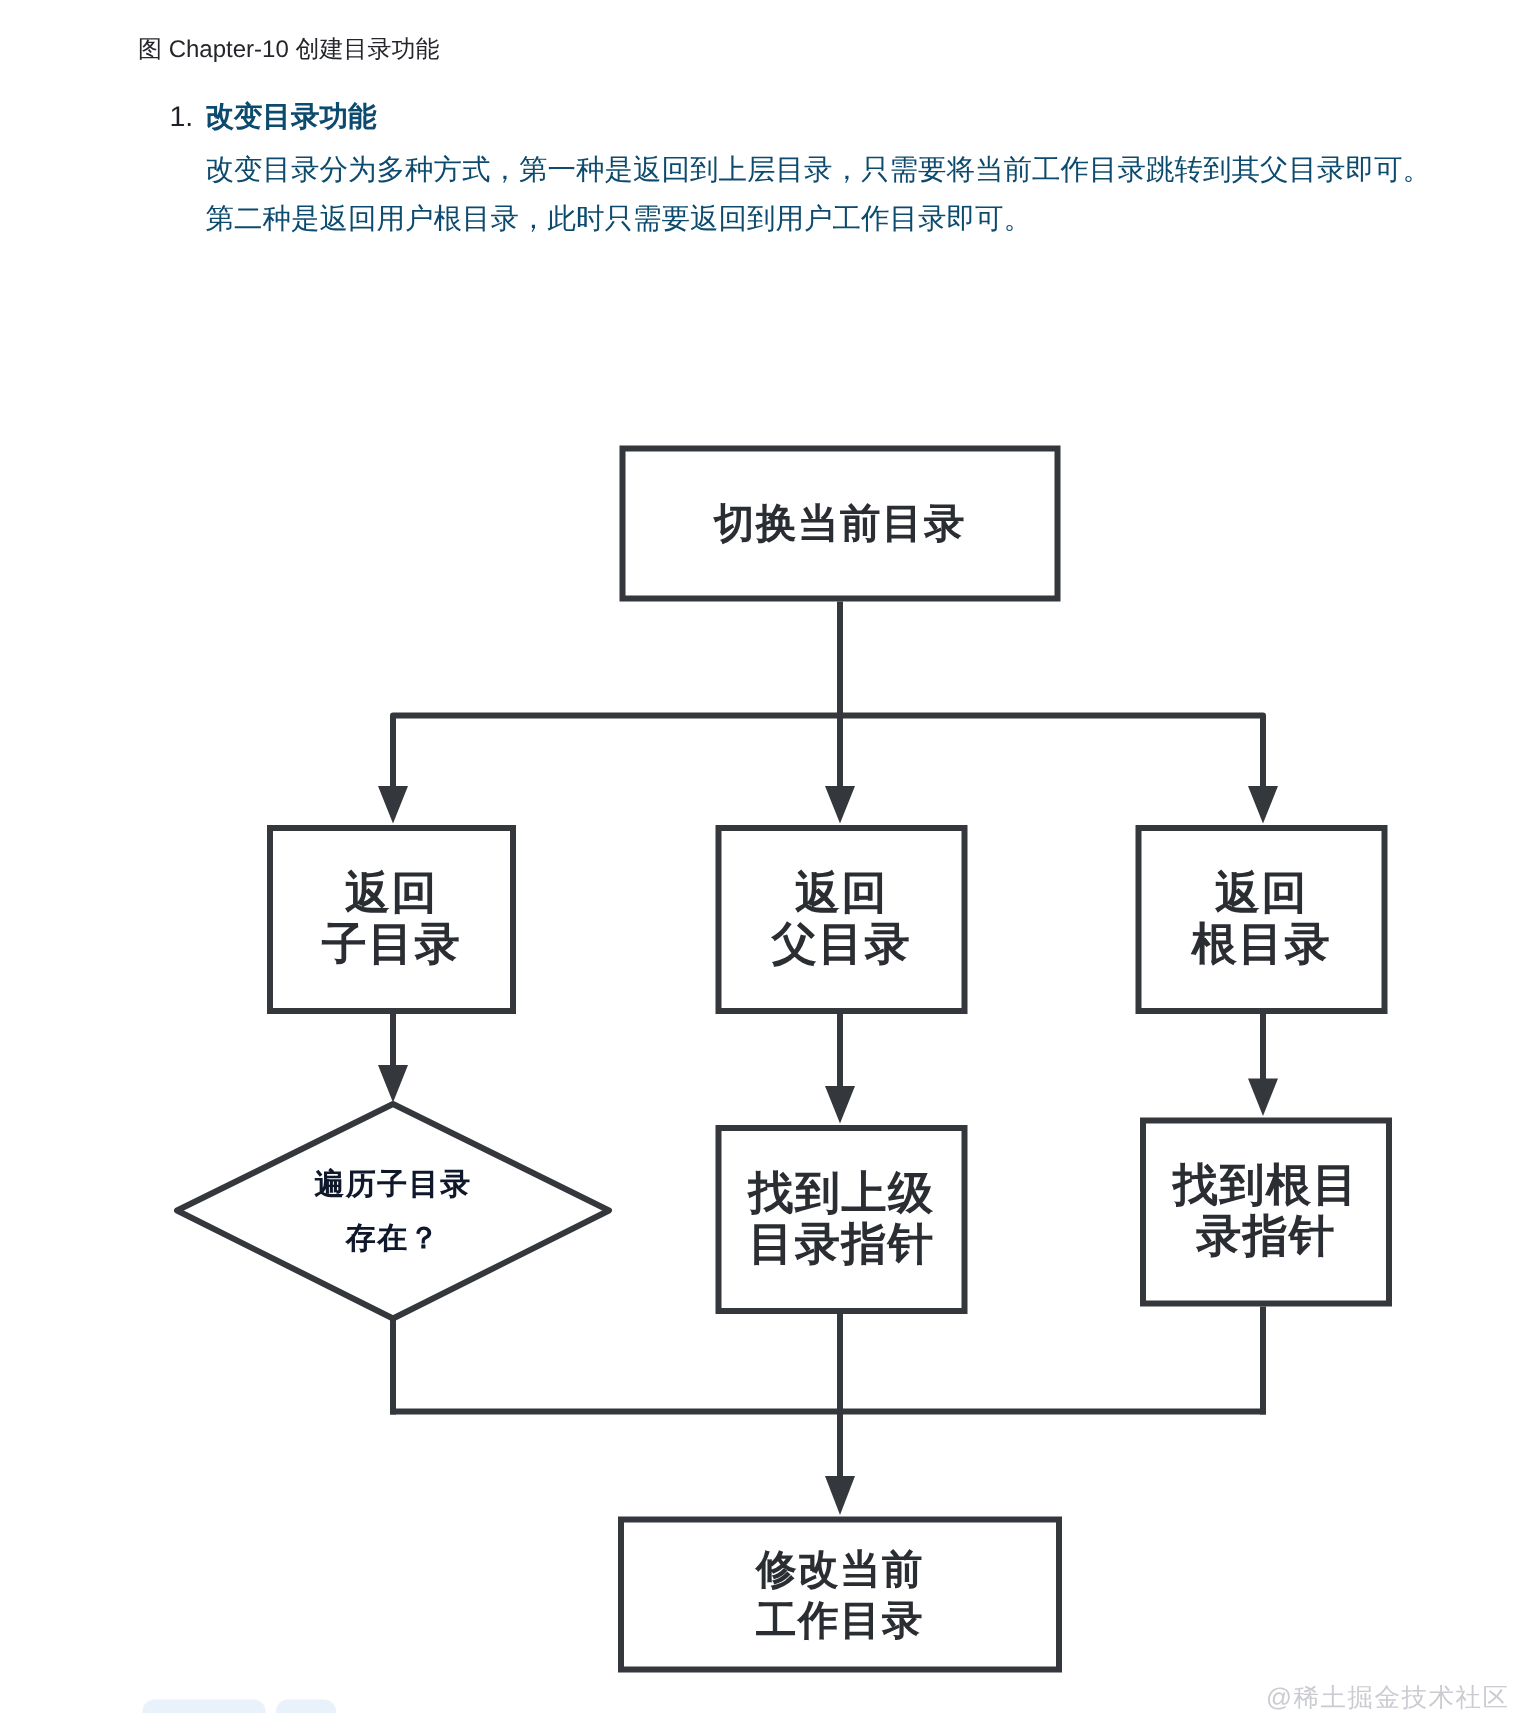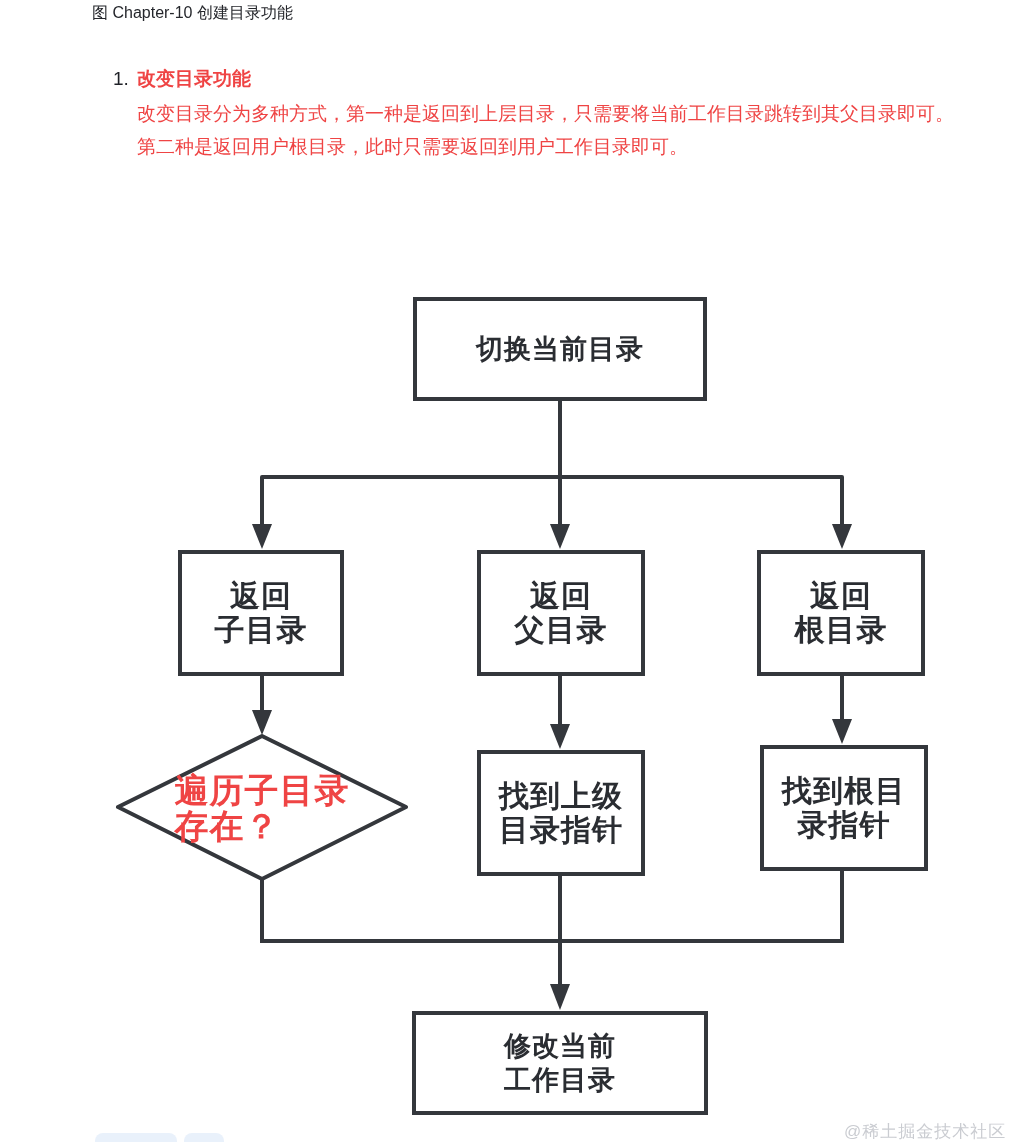--- a/index.html
+++ b/index.html
@@ -6,31 +6,31 @@
   body{
     width:1026px;height:1142px;
     background:#ffffff;
     font-family:"Liberation Sans","DejaVu Sans",sans-serif;
     color:#1f2127;
     overflow:hidden;
   }
   .page{position:relative;width:1026px;height:1142px;background:#ffffff;}
 
   .caption{
-    position:absolute;left:92px;top:1px;
+    position:absolute;left:92px;top:22px;
     font-size:16px;line-height:24px;color:#24262b;
   }
 
   .list-number{
     position:absolute;left:113px;top:64px;
     font-size:19px;line-height:30px;color:#1f2127;
   }
   .list-content{
     position:absolute;left:137px;top:64px;width:830px;
-    font-size:19px;line-height:33px;color:#ef4444;
+    font-size:19px;line-height:33px;color:#0c4a6e;
   }
   .list-title{font-weight:bold;line-height:30px;margin-bottom:3px;}
   .list-content p{margin:0;}
 
   .flowchart{position:absolute;left:0;top:0;width:1026px;height:914px;}
   .fc-svg{position:absolute;left:0;top:0;pointer-events:none;}
 
   .fc-box{
     position:absolute;
     box-sizing:border-box;
@@ -41,22 +41,22 @@
     font-weight:bold;color:#2a2d32;
     font-size:30px;line-height:34px;
     white-space:pre-line;
     letter-spacing:1px;
   }
   .fc-box.big{font-size:27px;}
 
   .fc-diamond-label{
     position:absolute;left:157px;top:768px;width:210px;height:80px;
     display:flex;align-items:center;justify-content:center;
-    font-weight:bold;color:#ef4444;
-    font-size:34px;line-height:36px;white-space:pre-line;letter-spacing:1px;
+    text-align:center;font-weight:bold;color:#0f172a;
+    font-size:20px;line-height:36px;white-space:pre-line;letter-spacing:1px;
   }
 
   .watermark{
     position:absolute;left:844px;top:1107px;
     font-size:17px;color:#caccd1;letter-spacing:1px;margin-top:13px;
   }
 
   .tag-pill{
     position:absolute;height:22px;border-radius:8px;background:#e9f1fb;
   }

